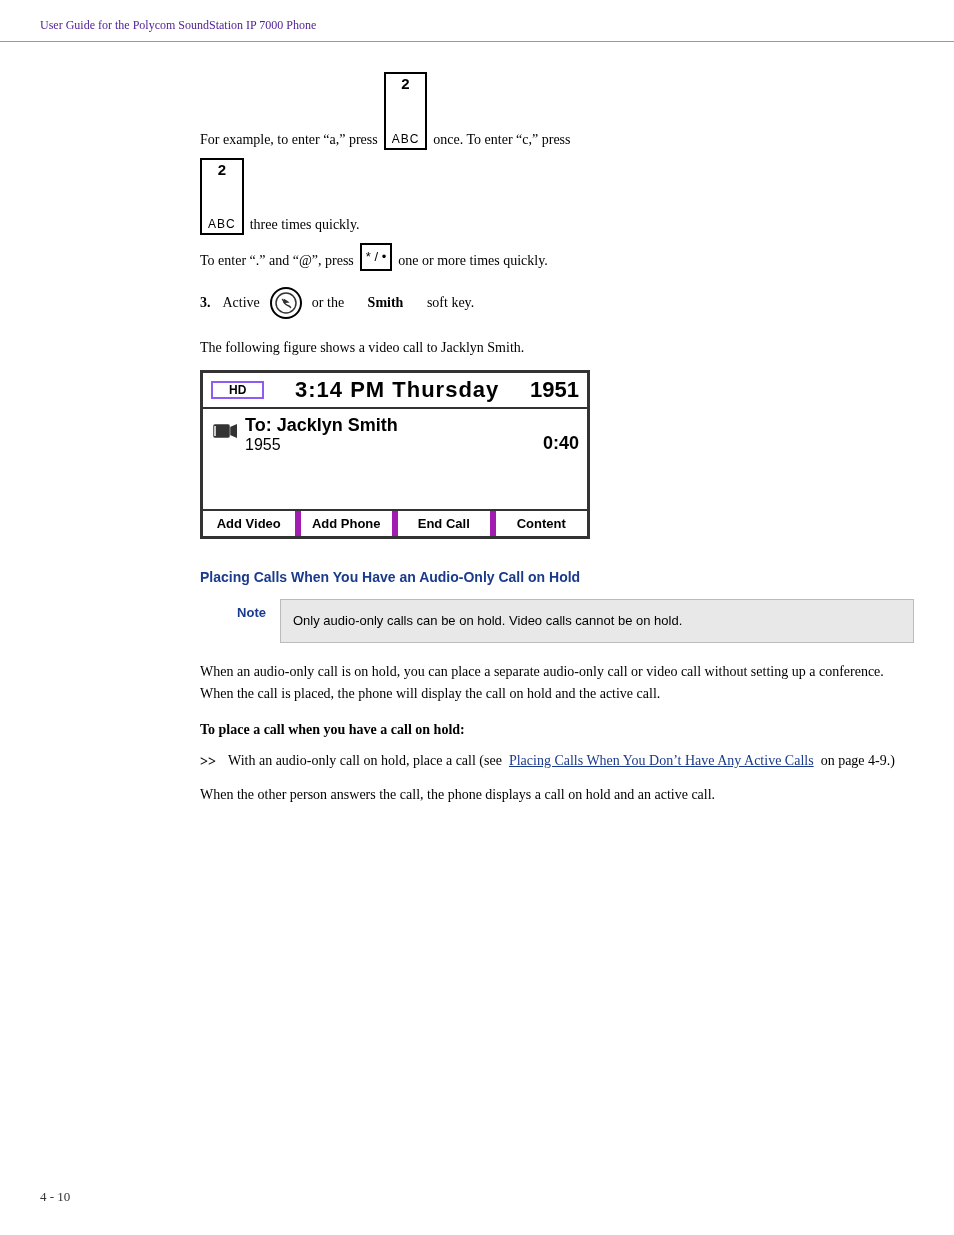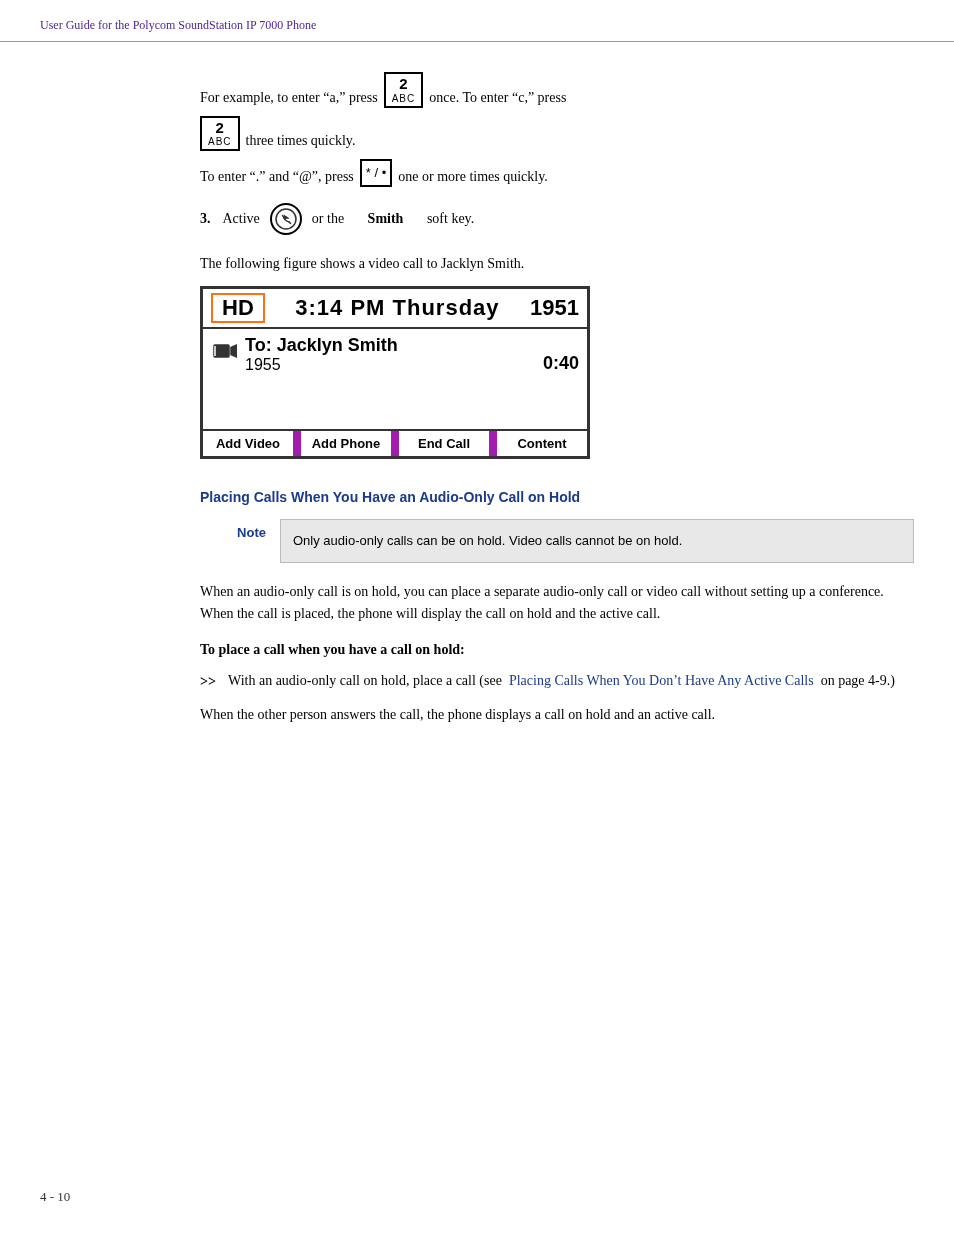--- a/index.html
+++ b/index.html
@@ -54,22 +54,23 @@
       min-width: 32px;
       font-size: 12px;
       font-family: Arial, sans-serif;
       line-height: 1.1;
     }
     .key-box .key-num {
       font-size: 15px;
       font-weight: bold;
     }
     .key-box .key-sub {
-      font-size: 10px;
+      font-size: 12px;
       letter-spacing: 1px;
+      margin-top: 40px;
     }
 
     .key-box-star {
       display: inline-flex;
       align-items: center;
       border: 2px solid #000;
       padding: 2px 4px;
       font-size: 13px;
       font-family: Arial, sans-serif;
       gap: 1px;
@@ -118,24 +119,24 @@
       display: flex;
       align-items: center;
       justify-content: space-between;
       padding: 4px 8px;
       border-bottom: 2px solid #333;
       background: #fff;
     }
 
     .hd-badge {
       font-weight: bold;
-      font-size: 22px;
-      font-family: Arial, sans-serif;
-      border: 2px solid #f97316;
-      padding: 0 9px;
+      font-size: 12px;
+      font-family: Arial, sans-serif;
+      border: 2px solid #8b5cf6;
+      padding: 0 16px;
       line-height: 1.2;
     }
 
     .phone-time {
       font-size: 22px;
       font-weight: bold;
       font-family: Arial, sans-serif;
       letter-spacing: 1px;
     }
 
@@ -188,21 +189,21 @@
       border-top: 2px solid #333;
     }
 
     .softkey {
       flex: 1;
       text-align: center;
       padding: 5px 2px;
       font-size: 13px;
       font-weight: bold;
       font-family: Arial, sans-serif;
-      border-right: 8px solid #a21caf;
+      border-right: 6px solid #a21caf;
     }
     .softkey:last-child {
       border-right: none;
       border-radius: 10px;
     }
 
     
     .section-heading {
       color: #1a3a8c;
       font-size: 14px;
@@ -265,20 +266,21 @@
       min-width: 20px;
       margin-top: 1px;
     }
 
     .procedure-text {
       flex: 1;
     }
 
     .link-text {
       color: #1a3a8c;
+      text-decoration: underline;
     }
 
     .page-footer {
       position: absolute;
       bottom: 30px;
       left: 40px;
       font-size: 13px;
       color: #333;
     }
 

